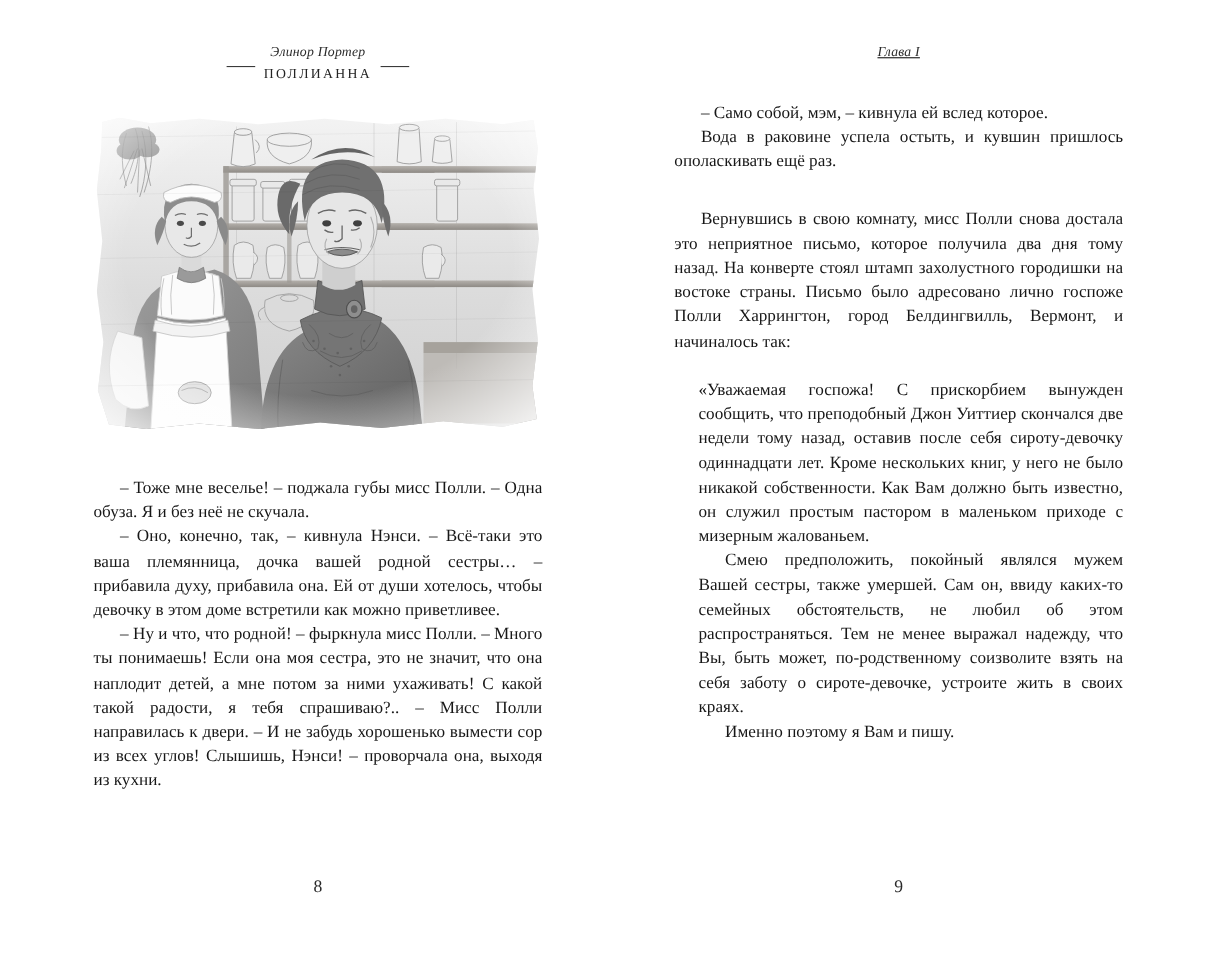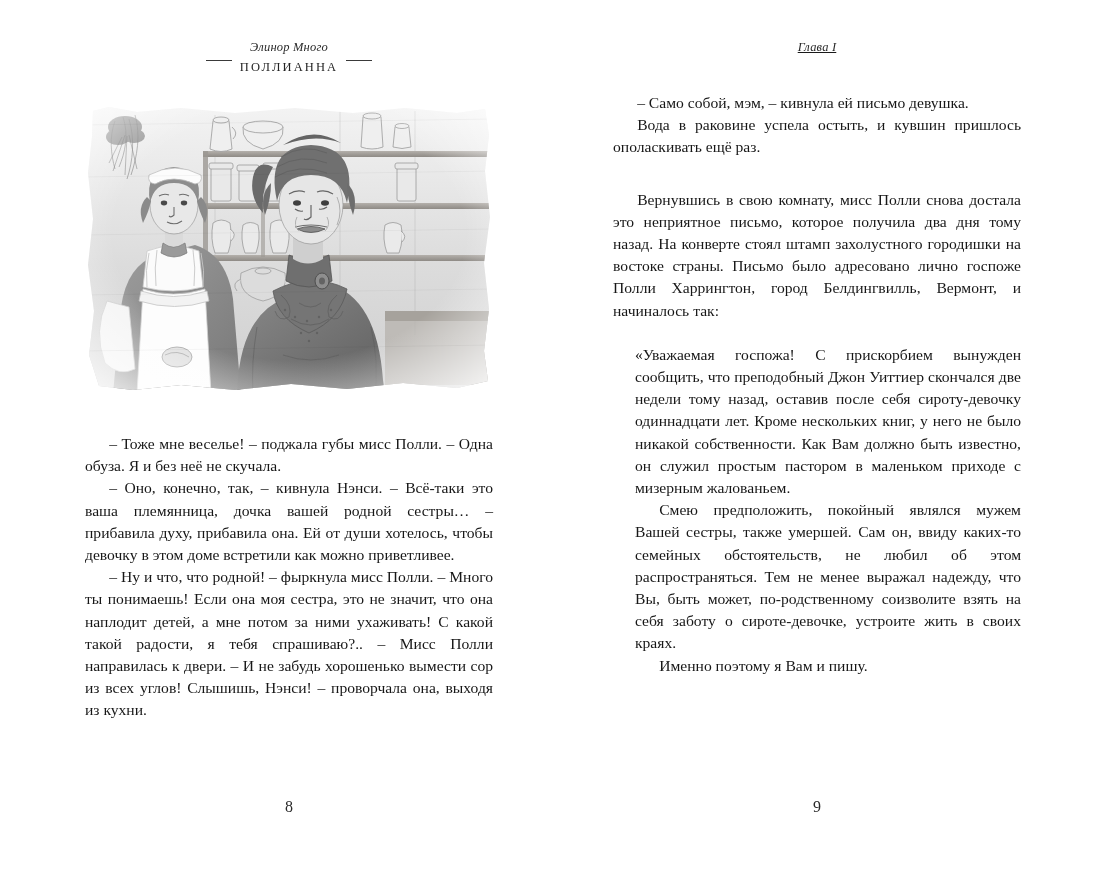--- a/index.html
+++ b/index.html
@@ -125,21 +125,21 @@
   .page-right .folio { left: 63px; }
 </style>
 </head>
 <body>
 
 <div class="spread">
 
   <div class="page page-left">
 
     <div class="runhead">
-      <div class="runhead-author">Элинор Много</div>
+      <div class="runhead-author">Элинор Портер</div>
       <div class="runhead-title-row">
         <span class="runhead-rule"></span>
         <span class="runhead-title">ПОЛЛИАННА</span>
         <span class="runhead-rule"></span>
       </div>
     </div>
 
     <div class="illustration">
       <svg viewBox="0 0 408 289" preserveAspectRatio="none" aria-hidden="true">
         <defs>
@@ -385,21 +385,21 @@
     <div class="folio">8</div>
   </div>
 
   <div class="page page-right">
 
     <div class="runhead">
       <div class="runhead-author">Глава I</div>
     </div>
 
     <div class="textblock">
-      <p>– Само собой, мэм, – кивнула ей письмо девушка.</p>
+      <p>– Само собой, мэм, – кивнула ей вслед которое.</p>
       <p>Вода в раковине успела остыть, и кувшин пришлось ополаскивать ещё раз.</p>
       <p class="spaced-before">Вернувшись в свою комнату, мисс Полли снова достала это неприятное письмо, которое получила два дня тому назад. На конверте стоял штамп захолустного городишки на востоке страны. Письмо было адресовано лично госпоже Полли Харрингтон, город Белдингвилль, Вермонт, и начиналось так:</p>
 
       <div class="letter">
         <p class="first">«Уважаемая госпожа! С прискорбием вынужден сообщить, что преподобный Джон Уиттиер скончался две недели тому назад, оставив после себя сироту-девочку одиннадцати лет. Кроме нескольких книг, у него не было никакой собственности. Как Вам должно быть известно, он служил простым пастором в маленьком приходе с мизерным жалованьем.</p>
         <p>Смею предположить, покойный являлся мужем Вашей сестры, также умершей. Сам он, ввиду каких-то семейных обстоятельств, не любил об этом распространяться. Тем не менее выражал надежду, что Вы, быть может, по-родственному соизволите взять на себя заботу о сироте-девочке, устроите жить в своих краях.</p>
         <p>Именно поэтому я Вам и пишу.</p>
       </div>
     </div>
 

